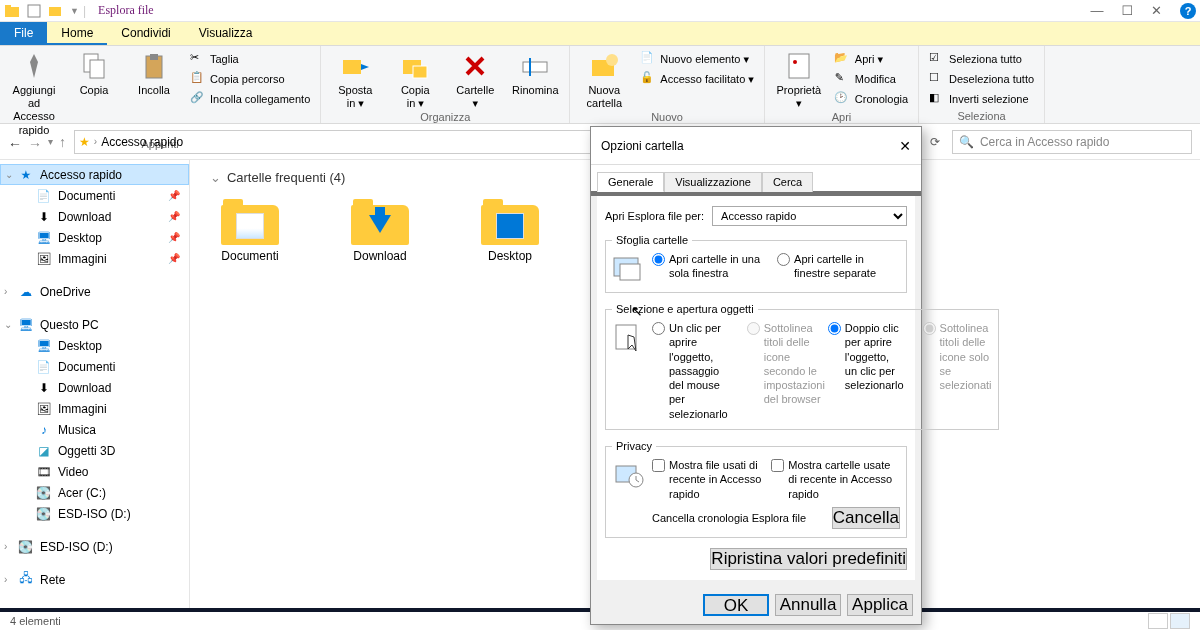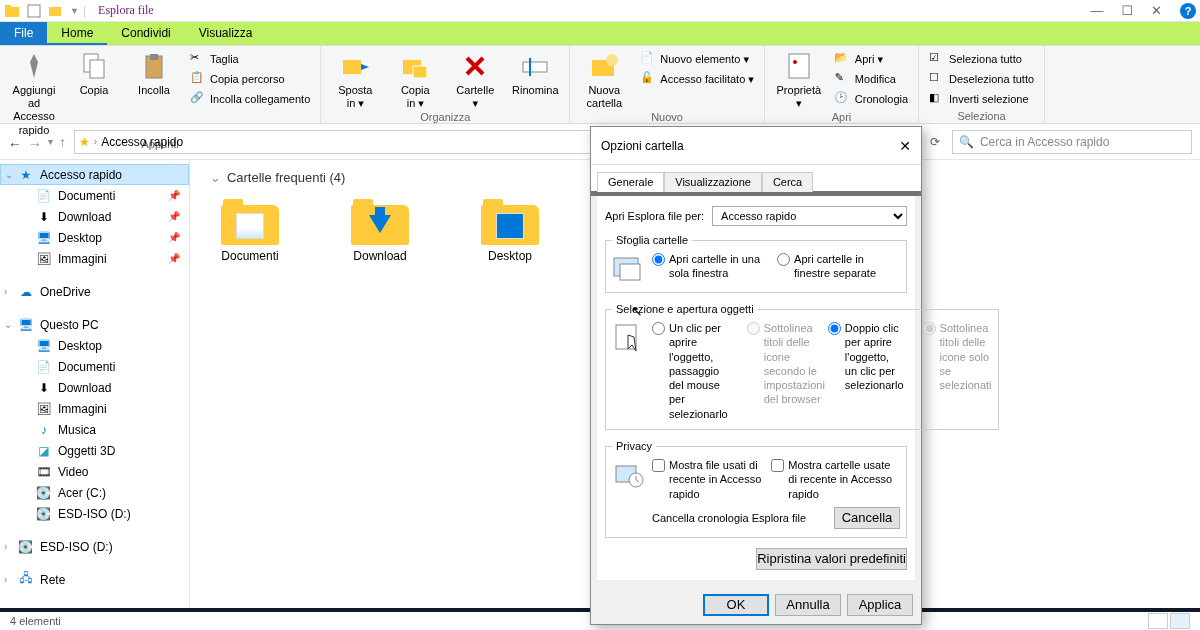--- a/index.html
+++ b/index.html
@@ -7,21 +7,21 @@
 
 
 .titlebar { height: 22px; background: #fff; display: flex; align-items: center; padding: 0 4px; border-bottom: 1px solid #e5e5e5; }
 .titlebar .qat { display: flex; gap: 6px; align-items: center; }
 .titlebar .qat-icon { width: 16px; height: 16px; }
 .titlebar .title { margin-left: 8px; color: #701a75; font-size: 12px; font-family: Liberation Serif, serif; }
 .titlebar .wincontrols { margin-left: auto; display: flex; gap: 18px; align-items: center; color: #666; font-size: 13px; }
 .titlebar .help-icon { width: 16px; height: 16px; background: #0078d7; color: #fff; border-radius: 50%; display: flex; align-items: center; justify-content: center; font-size: 11px; font-weight: bold; }
 
 
-.ribbon-tabs { height: 24px; background: #bef264; display: flex; align-items: stretch; border-bottom: 1px solid #dadada; }
+.ribbon-tabs { height: 24px; background: #fef9c3; display: flex; align-items: stretch; border-bottom: 1px solid #dadada; }
 .ribbon-tab { padding: 4px 14px; font-size: 12px; cursor: default; }
 .ribbon-tab.file { background: #1979ca; color: #fff; }
 .ribbon-tab.active { border-bottom: 2px solid #1979ca; }
 
 
 .ribbon { height: 78px; background: #f5f6f7; border-bottom: 1px solid #dadada; display: flex; }
 .ribbon-group { border-right: 1px solid #e1e1e1; padding: 2px 6px 0 6px; display: flex; flex-direction: column; }
 .ribbon-group-content { display: flex; flex: 1; gap: 4px; align-items: flex-start; }
 .ribbon-group-label { text-align: center; font-size: 11px; color: #666; padding: 1px 0; }
 .ribbon-big-btn { display: flex; flex-direction: column; align-items: center; width: 56px; padding-top: 2px; font-size: 11px; text-align: center; line-height: 1.2; }
@@ -82,21 +82,21 @@
 fieldset { border: 1px solid #ccc; margin-bottom: 10px; padding: 6px 6px 8px 6px; }
 fieldset legend { font-size: 11px; padding: 0 4px; }
 .fs-content { display: flex; gap: 8px; }
 .fs-icon { width: 32px; height: 32px; flex-shrink: 0; }
 .fs-options { flex: 1; display: flex; flex-direction: row; gap: 3px; }
 .radio-row, .check-row { display: flex; align-items: flex-start; gap: 4px; font-size: 11px; line-height: 1.3; }
 .radio-row input, .check-row input { margin-top: 1px; flex-shrink: 0; }
 .radio-row.disabled, .check-row.disabled { color: #999; }
 .radio-row.sub { margin-left: 16px; }
 .dialog-footer { display: flex; justify-content: flex-end; gap: 6px; padding: 8px; background: #f0f0f0; }
-.dlg-btn { min-width: 66px; height: 22px; border: 1px solid #adadad; background: #e1e1e1; font-size: 13px; }
+.dlg-btn { min-width: 66px; height: 22px; border: 1px solid #adadad; background: #e1e1e1; font-size: 17px; }
 .dlg-btn.primary { border: 2px solid #0078d7; }
 .clear-row { display: flex; align-items: center; gap: 10px; margin-top: 6px; margin-left: 40px; }
 .restore-row { display: flex; justify-content: flex-end; margin-top: 8px; }
 .cursor-arrow { position: absolute; left: 631px; top: 303px; font-size: 14px; z-index: 100; pointer-events: none; }
 
 .folder-docs .folder-inner { background: linear-gradient(#fff 60%, #cde8ff); }
 .folder-download::after { content: ""; position: absolute; left: 18px; top: 18px; width: 0; height: 0; border-left: 11px solid transparent; border-right: 11px solid transparent; border-top: 18px solid #0078d7; }
 .folder-download::before { content: ""; position: absolute; left: 24px; top: 10px; width: 10px; height: 12px; background: #0078d7; z-index: 1; }
 .folder-desktop .folder-inner { background: #0078d7; }
 .folder-images .folder-inner { background: linear-gradient(#87ceeb 50%, #3cb371); }

